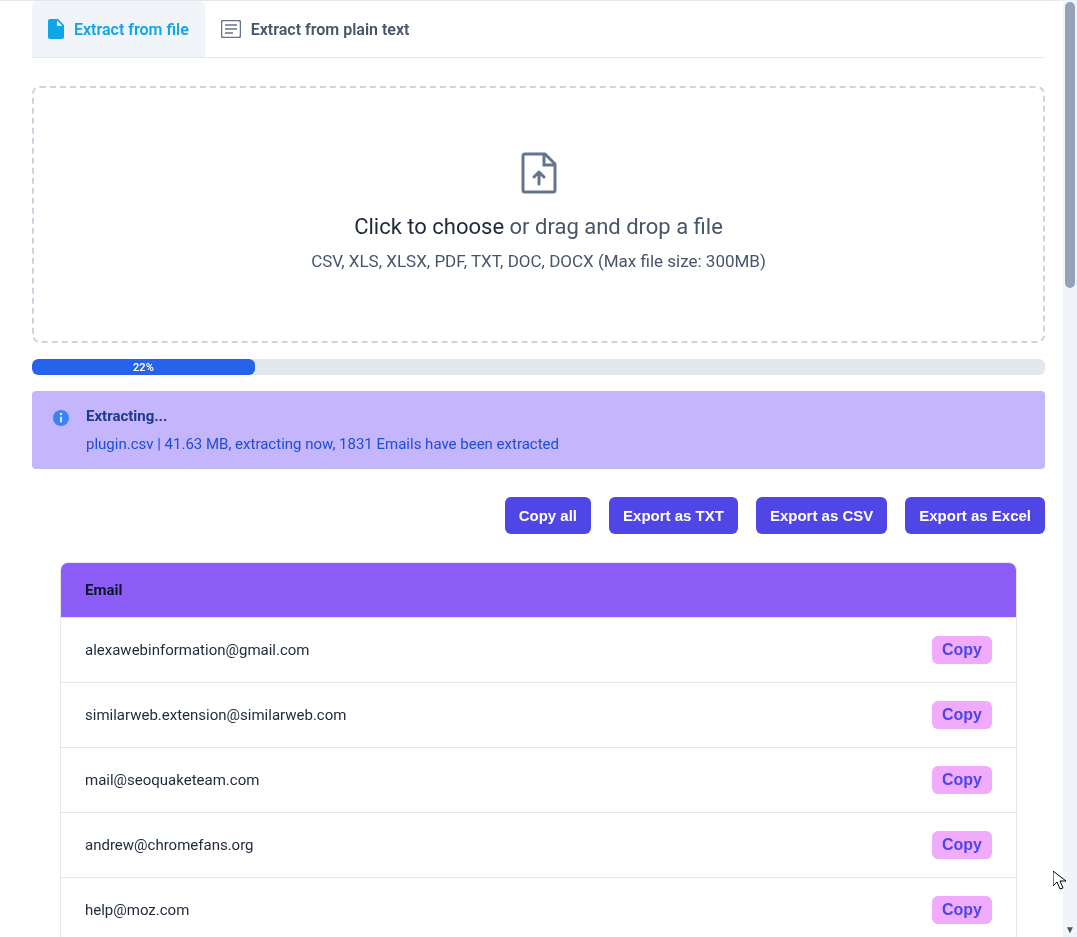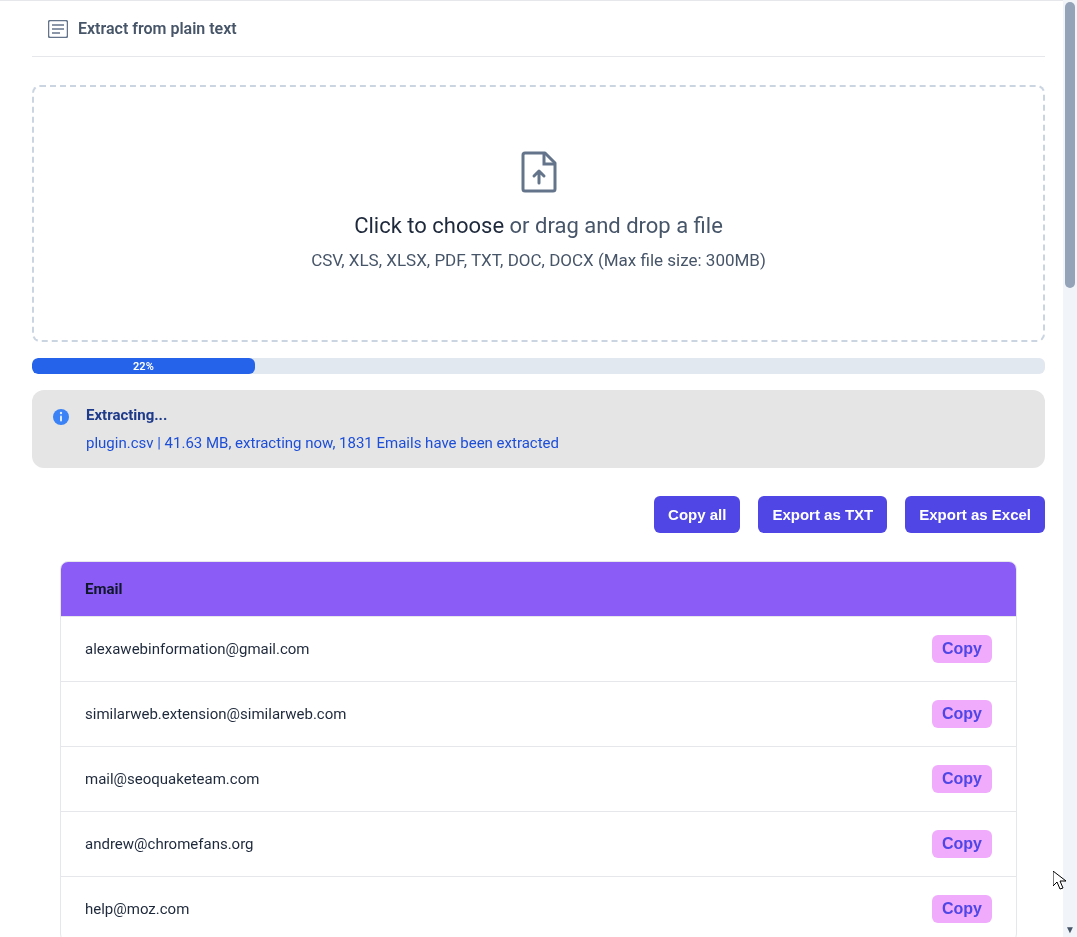--- a/index.html
+++ b/index.html
@@ -10,41 +10,49 @@
     .tab.active { background: #f1f5f9; color: #0ea5e9; border-top-left-radius: 6px; border-top-right-radius: 6px; }
     .tab.active .tab-icon svg { fill: #0ea5e9; }
     .tab-icon { display: inline-flex; }
     .upload-area { margin-top: 28px; border: 2px dashed #cbd5e1; border-radius: 8px; padding: 64px 20px 70px 20px; text-align: center; cursor: pointer; }
     .upload-icon { display: inline-flex; justify-content: center; margin-bottom: 20px; }
     .upload-title { font-size: 22px; color: #475569; font-weight: 400; }
     .upload-title .bold { font-weight: 400; color: #1e293b; }
     .upload-subtitle { font-size: 17px; color: #475569; margin-top: 12px; }
     .progress-wrap { margin-top: 16px; height: 16px; background: #e2e8f0; border-radius: 6px; overflow: hidden; position: relative; }
     .progress-bar { height: 100%; background: #2563eb; border-radius: 6px; position: relative; display: flex; align-items: center; justify-content: center; color: #fff; font-size: 11px; font-weight: 600; }
-    .status-box { margin-top: 16px; background: #e5e5e5; color: #1e40af; border-radius: 12px; padding: 16px 20px; display: flex; gap: 16px; align-items: flex-start; }
+    .status-box { margin-top: 16px; background: #c4b5fd; color: #1e40af; border-radius: 4px; padding: 16px 20px; display: flex; gap: 16px; align-items: flex-start; }
     .status-icon { flex: 0 0 auto; margin-top: 2px; }
     .status-title { font-weight: 700; color: #1e3a8a; font-size: 15px; }
     .status-detail { margin-top: 10px; font-size: 15px; color: #1d4ed8; }
     .actions { display: flex; justify-content: flex-end; gap: 18px; margin-top: 28px; }
     .btn { background: #4f46e5; color: #fff; border: none; border-radius: 6px; padding: 10px 14px; font-size: 15px; font-weight: 600; cursor: pointer; }
     .table { margin: 28px 28px 0 28px; border: 1px solid #e5e7eb; border-radius: 8px; overflow: hidden; }
     .table-header { background: #8b5cf6; padding: 18px 24px; font-weight: 700; font-size: 15px; color: #0f172a; border-bottom: 1px solid #e5e7eb; }
     .row { display: flex; justify-content: space-between; align-items: center; padding: 18px 24px; border-bottom: 1px solid #e5e7eb; font-size: 15px; color: #1e293b; gap: 21px; }
     .row:last-child { border-bottom: none; }
     .copy-btn { background: #f0abfc; color: #4f46e5; border: none; border-radius: 6px; padding: 5px 10px; font-size: 16px; font-weight: 600; cursor: pointer; }
     .scrollbar-track { position: absolute; right: 0; top: 0; width: 14px; height: 100%; background: #f1f5f9; }
     .scrollbar-thumb { position: absolute; right: 2px; top: 2px; width: 10px; height: 286px; background: #94a3b8; border-radius: 5px; }
     .scroll-down-arrow { position: absolute; right: 2px; bottom: 2px; color: #475569; font-size: 10px; width: 10px; text-align: center; }
     .cursor { position: absolute; left: 1053px; top: 871px; pointer-events: none; }
   </style>
 </head>
 <body>
 
 <div class="container">
   <div class="tabs">
+    <div class="tab active">
+      <span class="tab-icon">
+        <svg width="16" height="20" viewBox="0 0 16 20">
+            <path fill="#0ea5e9" d="M10 0H2C.9 0 0 .9 0 2v16c0 1.1.9 2 2 2h12c1.1 0 2-.9 2-2V6l-6-6zM9 7V1.5L14.5 7H9z"></path>
+          </svg>
+      </span>
+      <span>Extract from file</span>
+    </div>
     <div class="tab">
       <span class="tab-icon">
         <svg width="20" height="18" viewBox="0 0 20 18">
             <rect x="0.5" y="0.5" width="19" height="17" rx="2" fill="none" stroke="#64748b" stroke-width="1.5"></rect>
             <line x1="4" y1="5" x2="16" y2="5" stroke="#64748b" stroke-width="1.5"></line>
             <line x1="4" y1="9" x2="16" y2="9" stroke="#64748b" stroke-width="1.5"></line>
             <line x1="4" y1="13" x2="12" y2="13" stroke="#64748b" stroke-width="1.5"></line>
           </svg>
       </span>
       <span>Extract from plain text</span>
@@ -81,20 +89,21 @@
     </span>
     <div>
       <div class="status-title">Extracting...</div>
       <div class="status-detail">plugin.csv | 41.63 MB, extracting now, 1831 Emails have been extracted</div>
     </div>
   </div>
 
   <div class="actions">
     <button class="btn">Copy all</button>
     <button class="btn">Export as TXT</button>
+    <button class="btn">Export as CSV</button>
     <button class="btn">Export as Excel</button>
   </div>
 
   <div class="table">
     <div class="table-header">Email</div>
     <div id="table-body">
         <div class="row">
           <span>alexawebinformation@gmail.com</span>
           <button class="copy-btn">Copy</button>
         </div>

